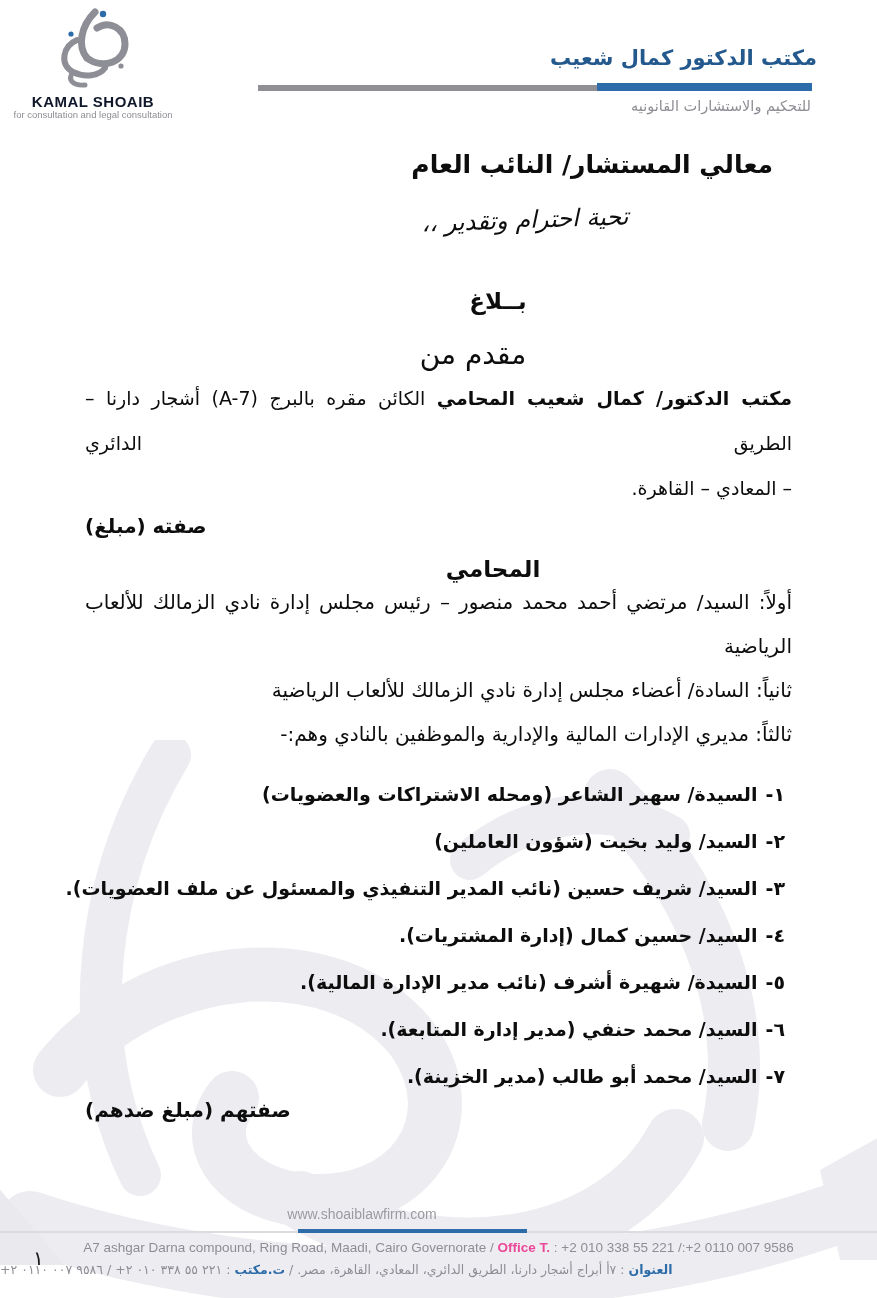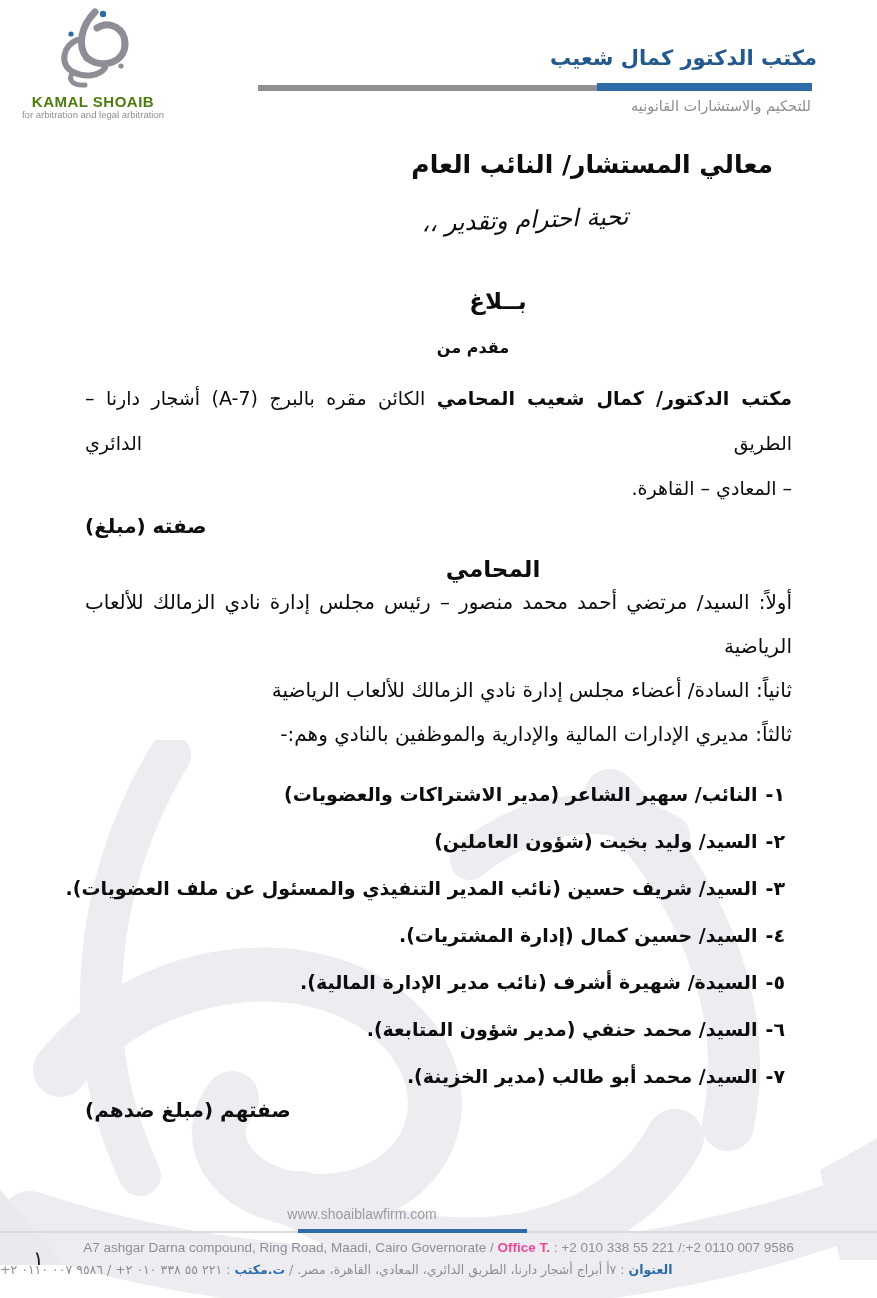--- a/index.html
+++ b/index.html
@@ -8,35 +8,35 @@
   .abs{position:absolute;}
   .ar{direction:rtl;unicode-bidi:embed;}
   .heavy{font-weight:bold;}
   .lite{font-weight:normal;}
 
   
   .watermark{position:absolute;left:-30px;top:740px;width:940px;height:558px;pointer-events:none;}
 
   
   .logo{left:2px;top:6px;width:182px;text-align:center;}
-  .logo-name{color:#4d7c0f;font-weight:bold;font-size:15px;letter-spacing:.5px;
+  .logo-name{color:#0f172a;font-weight:bold;font-size:15px;letter-spacing:.5px;
              font-family:"Liberation Sans",sans-serif;line-height:15px;}
   .logo-tag{color:#8d8d95;font-size:9.5px;font-family:"Liberation Sans",sans-serif;line-height:12px;}
   .bar-gray{left:258px;top:85px;width:360px;height:6px;background:#8f8f94;}
   .bar-blue{left:597px;top:83px;width:215px;height:8px;background:#2d6ca8;}
   .office-title{top:46px;right:60px;width:330px;text-align:right;color:#24598e;
                 font-weight:bold;font-size:21px;}
   .office-sub{top:98px;right:66px;width:300px;text-align:right;color:#8d8d95;font-size:14.5px;}
 
   
   .addressee{top:150px;right:104px;font-size:25px;font-weight:bold;}
   .greeting{top:206px;left:380px;width:290px;text-align:center;font-size:24px;
             font-style:italic;transform:rotate(-2deg);}
   .h-balagh{top:288px;left:423px;width:150px;text-align:center;font-size:23px;font-weight:bold;}
-  .h-from{top:338px;left:398px;width:150px;text-align:center;font-size:16px;font-weight:bold;}
+  .h-from{top:338px;left:398px;width:150px;text-align:center;font-size:28px;font-weight:normal;}
   .h-against{top:556px;left:418px;width:150px;text-align:center;font-size:23px;font-weight:bold;}
 
   .para{left:85px;top:376px;width:707px;font-size:19px;}
   .pline{line-height:45px;text-align:justify;text-align-last:justify;}
   .pline3{line-height:45px;text-align:right;}
 
   .capacity1{left:85px;top:514px;font-size:20px;font-weight:bold;}
   .capacity2{left:85px;top:1098px;font-size:20px;font-weight:bold;}
 
   .respondents{left:85px;top:580px;width:707px;font-size:20px;font-weight:normal;}
@@ -83,21 +83,21 @@
         <path d="M 62 6 C 48 20, 44 40, 54 52" stroke-width="7"></path>
         <path d="M 54 52 C 70 64, 92 56, 92 38 C 92 22, 76 14, 64 22" stroke-width="7"></path>
         <path d="M 44 34 C 30 40, 26 58, 40 66 C 52 72, 66 70, 72 62" stroke-width="6"></path>
         <path d="M 40 66 C 34 74, 40 80, 52 79" stroke-width="5"></path>
       </g>
       <circle cx="70" cy="8" r="3.2" fill="#2d6ca8"></circle>
       <circle cx="38" cy="28" r="2.6" fill="#2d6ca8"></circle>
       <circle cx="88" cy="60" r="2.6" fill="#8e8e96"></circle>
     </svg>
     <div class="logo-name">KAMAL SHOAIB</div>
-    <div class="logo-tag">for arbitration and legal arbitration</div>
+    <div class="logo-tag">for consultation and legal consultation</div>
   </div>
 
   <div class="abs bar-gray"></div>
   <div class="abs bar-blue"></div>
 
   <div class="abs office-sub ar">للتحكيم والاستشارات القانونيه</div>
   <div class="abs office-title ar">مكتب الدكتور كمال شعيب</div>
 
   <div class="abs addressee ar">معالي المستشار/ النائب العام</div>
 
@@ -117,26 +117,26 @@
   <div class="abs h-against ar">المحامي</div>
 
   <div class="abs respondents ar">
     <div class="rline">أولاً: السيد/ مرتضي أحمد محمد منصور – رئيس مجلس إدارة نادي الزمالك للألعاب</div>
     <div class="rline-right">الرياضية</div>
     <div class="rline-right">ثانياً: السادة/ أعضاء مجلس إدارة نادي الزمالك للألعاب الرياضية</div>
     <div class="rline-right">ثالثاً: مديري الإدارات المالية والإدارية والموظفين بالنادي وهم:-</div>
   </div>
 
   <div class="abs stafflist ar">
-    <div class="staff-item"><span class="staff-num">١-</span><span>النائب/ سهير الشاعر (مدير الاشتراكات والعضويات)</span></div>
+    <div class="staff-item"><span class="staff-num">١-</span><span>السيدة/ سهير الشاعر (ومحله الاشتراكات والعضويات)</span></div>
     <div class="staff-item"><span class="staff-num">٢-</span><span>السيد/ وليد بخيت (شؤون العاملين)</span></div>
     <div class="staff-item"><span class="staff-num">٣-</span><span>السيد/ شريف حسين (نائب المدير التنفيذي والمسئول عن ملف العضويات).</span></div>
     <div class="staff-item"><span class="staff-num">٤-</span><span>السيد/ حسين كمال (إدارة المشتريات).</span></div>
     <div class="staff-item"><span class="staff-num">٥-</span><span>السيدة/ شهيرة أشرف (نائب مدير الإدارة المالية).</span></div>
-    <div class="staff-item"><span class="staff-num">٦-</span><span>السيد/ محمد حنفي (مدير شؤون المتابعة).</span></div>
+    <div class="staff-item"><span class="staff-num">٦-</span><span>السيد/ محمد حنفي (مدير إدارة المتابعة).</span></div>
     <div class="staff-item"><span class="staff-num">٧-</span><span>السيد/ محمد أبو طالب (مدير الخزينة).</span></div>
   </div>
 
   <div class="abs capacity2 ar">صفتهم (مبلغ ضدهم)</div>
 
   <div class="abs website">www.shoaiblawfirm.com</div>
   <div class="abs foot-line-gray"></div>
   <div class="abs foot-line-blue"></div>
 
   <div class="abs foot-en"><span>A7 ashgar Darna compound,  Ring Road, Maadi, Cairo Governorate / </span><span class="office-t">Office T.</span><span> : +2 010 338 55 221 /:+2 0110 007 9586</span></div>

